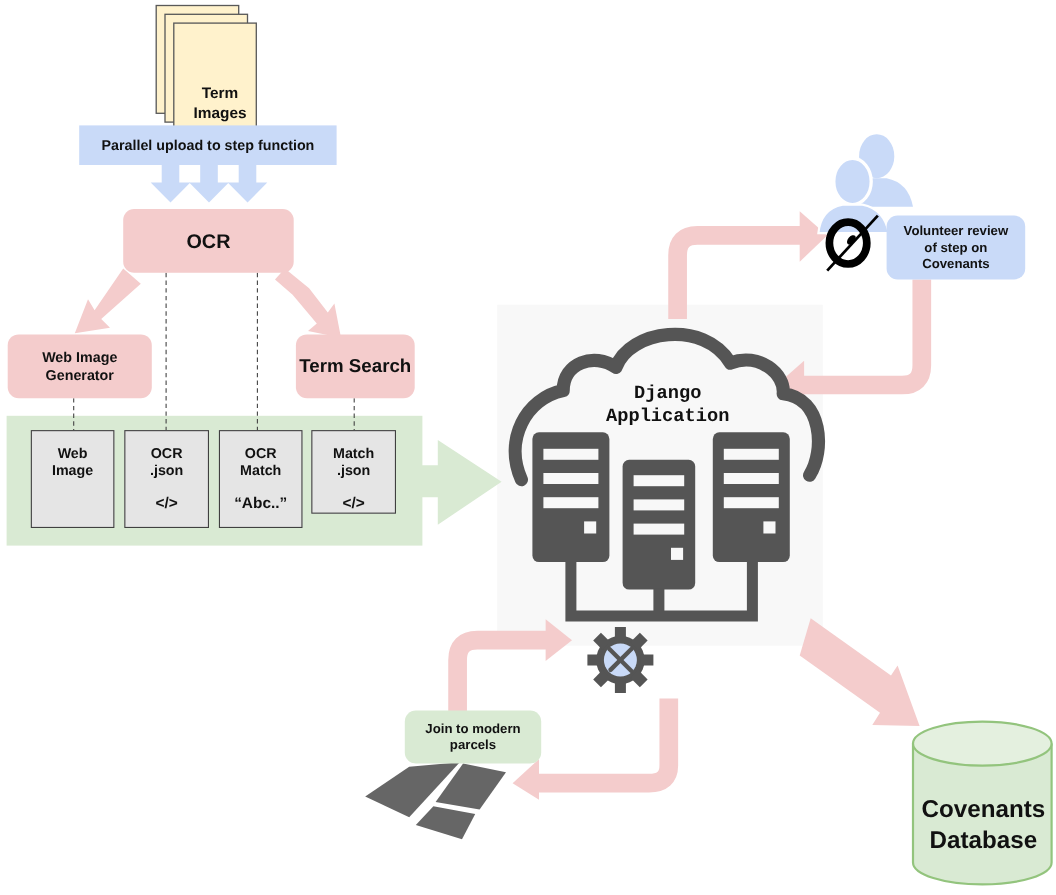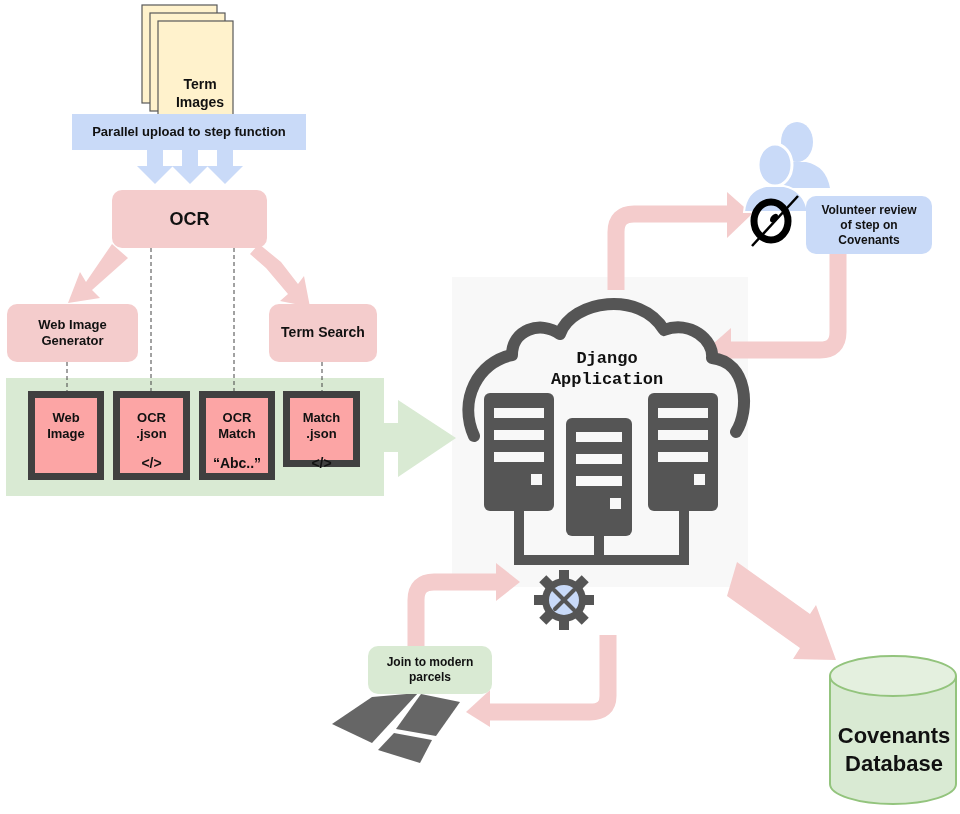--- a/index.html
+++ b/index.html
@@ -4,21 +4,21 @@
 <style>
   html, body { margin: 0; padding: 0; background: #ffffff; }
   body { width: 960px; height: 814px; position: relative; overflow: hidden;
          font-family: "Liberation Sans", sans-serif; font-weight: bold; color: #111; }
   svg.layer { position: absolute; left: 0; top: 0; }
   .box { position: absolute; display: flex; align-items: center; justify-content: center;
          text-align: center; box-sizing: border-box; line-height: 1.25; }
   .pink { background: #f4cccc; border-radius: 10px; }
   .blue { background: #c9daf8; border-radius: 10px; }
   .green { background: #d9ead3; border-radius: 10px; }
-  .artifact { position: absolute; background: #fca5a5; border: 7px solid #404040; box-sizing: border-box;
+  .artifact { position: absolute; background: #e5e5e5; border: 1px solid #404040; box-sizing: border-box;
               text-align: center; font-size: 13px; padding-top: 12px; line-height: 1.25; }
   .artifact .sym { display: block; margin-top: 12px; font-size: 14px; }
   .lbl { position: absolute; text-align: center; line-height: 1.25; }
 </style>
 </head>
 <body>
 
 <svg class="layer" width="960" height="814" viewBox="0 0 960 814">
 
   <rect x="452" y="277" width="296" height="310" fill="#f8f8f8"></rect>
@@ -156,21 +156,21 @@
   <span>OCR</span>
 </div>
 
 <div class="box pink" style="left:7px; top:304px; width:131px; height:58px; font-size:13px;">
   <div>
     <div>Web Image</div>
     <div>Generator</div>
   </div>
 </div>
 
-<div class="box pink" style="left:269px; top:304px; width:108px; height:58px; font-size:14px;">
+<div class="box pink" style="left:269px; top:304px; width:108px; height:58px; font-size:17px;">
   <span>Term Search</span>
 </div>
 
 <div class="artifact" style="left:28px; top:391px; width:76px; height:89px;">
   <div>Web</div>
   <div>Image</div>
 </div>
 <div class="artifact" style="left:113px; top:391px; width:77px; height:89px;">
   <div>OCR</div>
   <div>.json</div>

